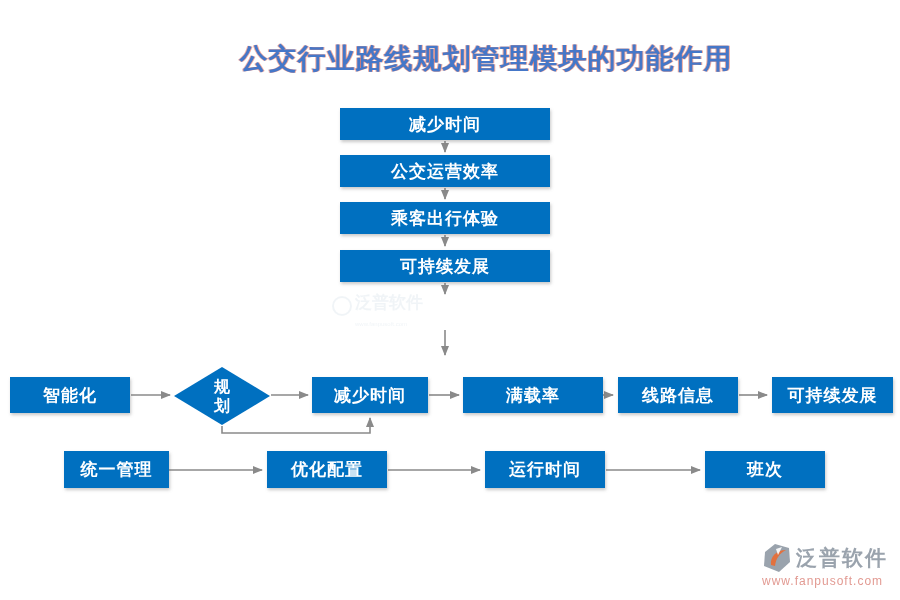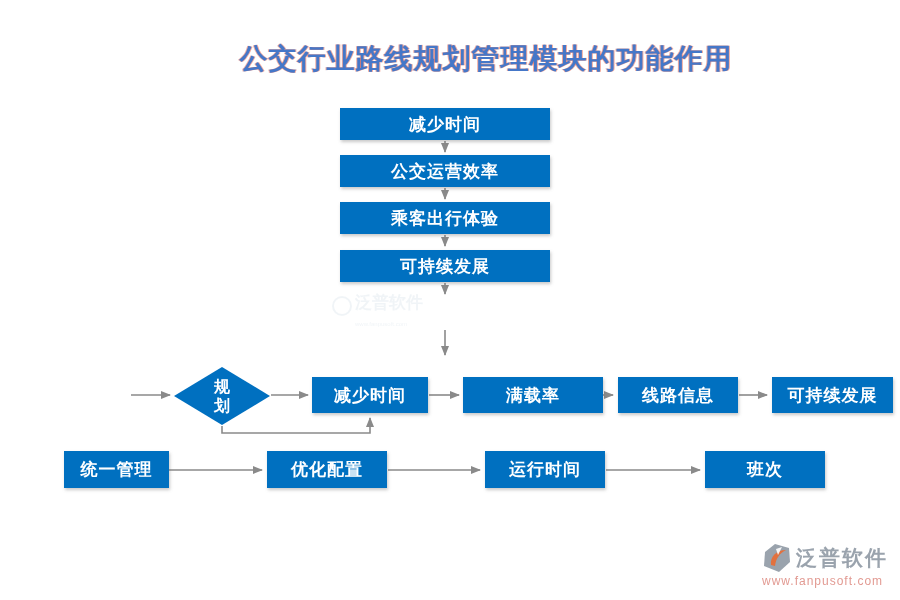--- a/index.html
+++ b/index.html
@@ -85,20 +85,21 @@
   <div class="node chain-node" style="top:250px">可持续发展</div>
 
   <div class="watermark">
     <span class="wm-badge"></span>
     <span>
       <span class="wm-brand">泛普软件</span><br>
       <span class="wm-url">www.fanpusoft.com</span>
     </span>
   </div>
 
+  <div class="node" style="left:10px;top:377px;width:120px;height:36px">智能化</div>
   <div class="diamond">
     <span class="dtext">规划</span>
   </div>
   <div class="node" style="left:312px;top:377px;width:116px;height:36px">减少时间</div>
   <div class="node" style="left:463px;top:377px;width:140px;height:36px">满载率</div>
   <div class="node" style="left:618px;top:377px;width:120px;height:36px">线路信息</div>
   <div class="node" style="left:772px;top:377px;width:121px;height:36px">可持续发展</div>
 
   <div class="node" style="left:64px;top:451px;width:105px;height:37px">统一管理</div>
   <div class="node" style="left:267px;top:451px;width:120px;height:37px">优化配置</div>

